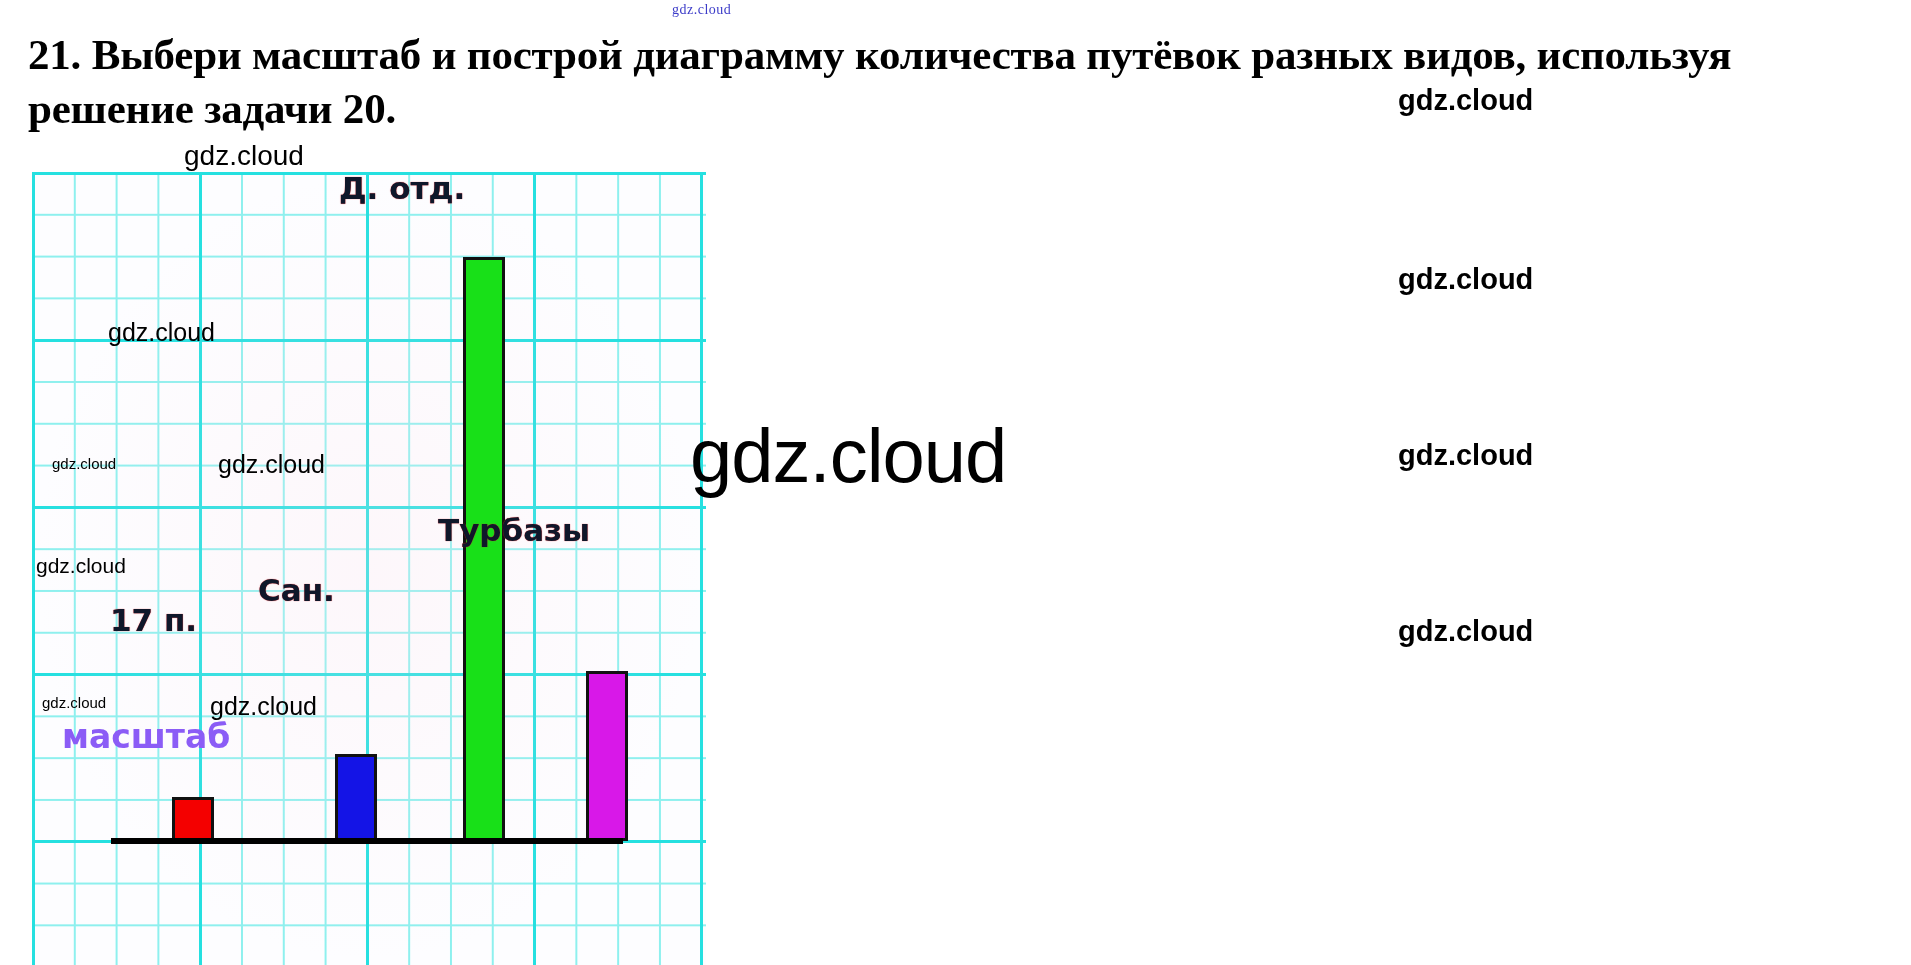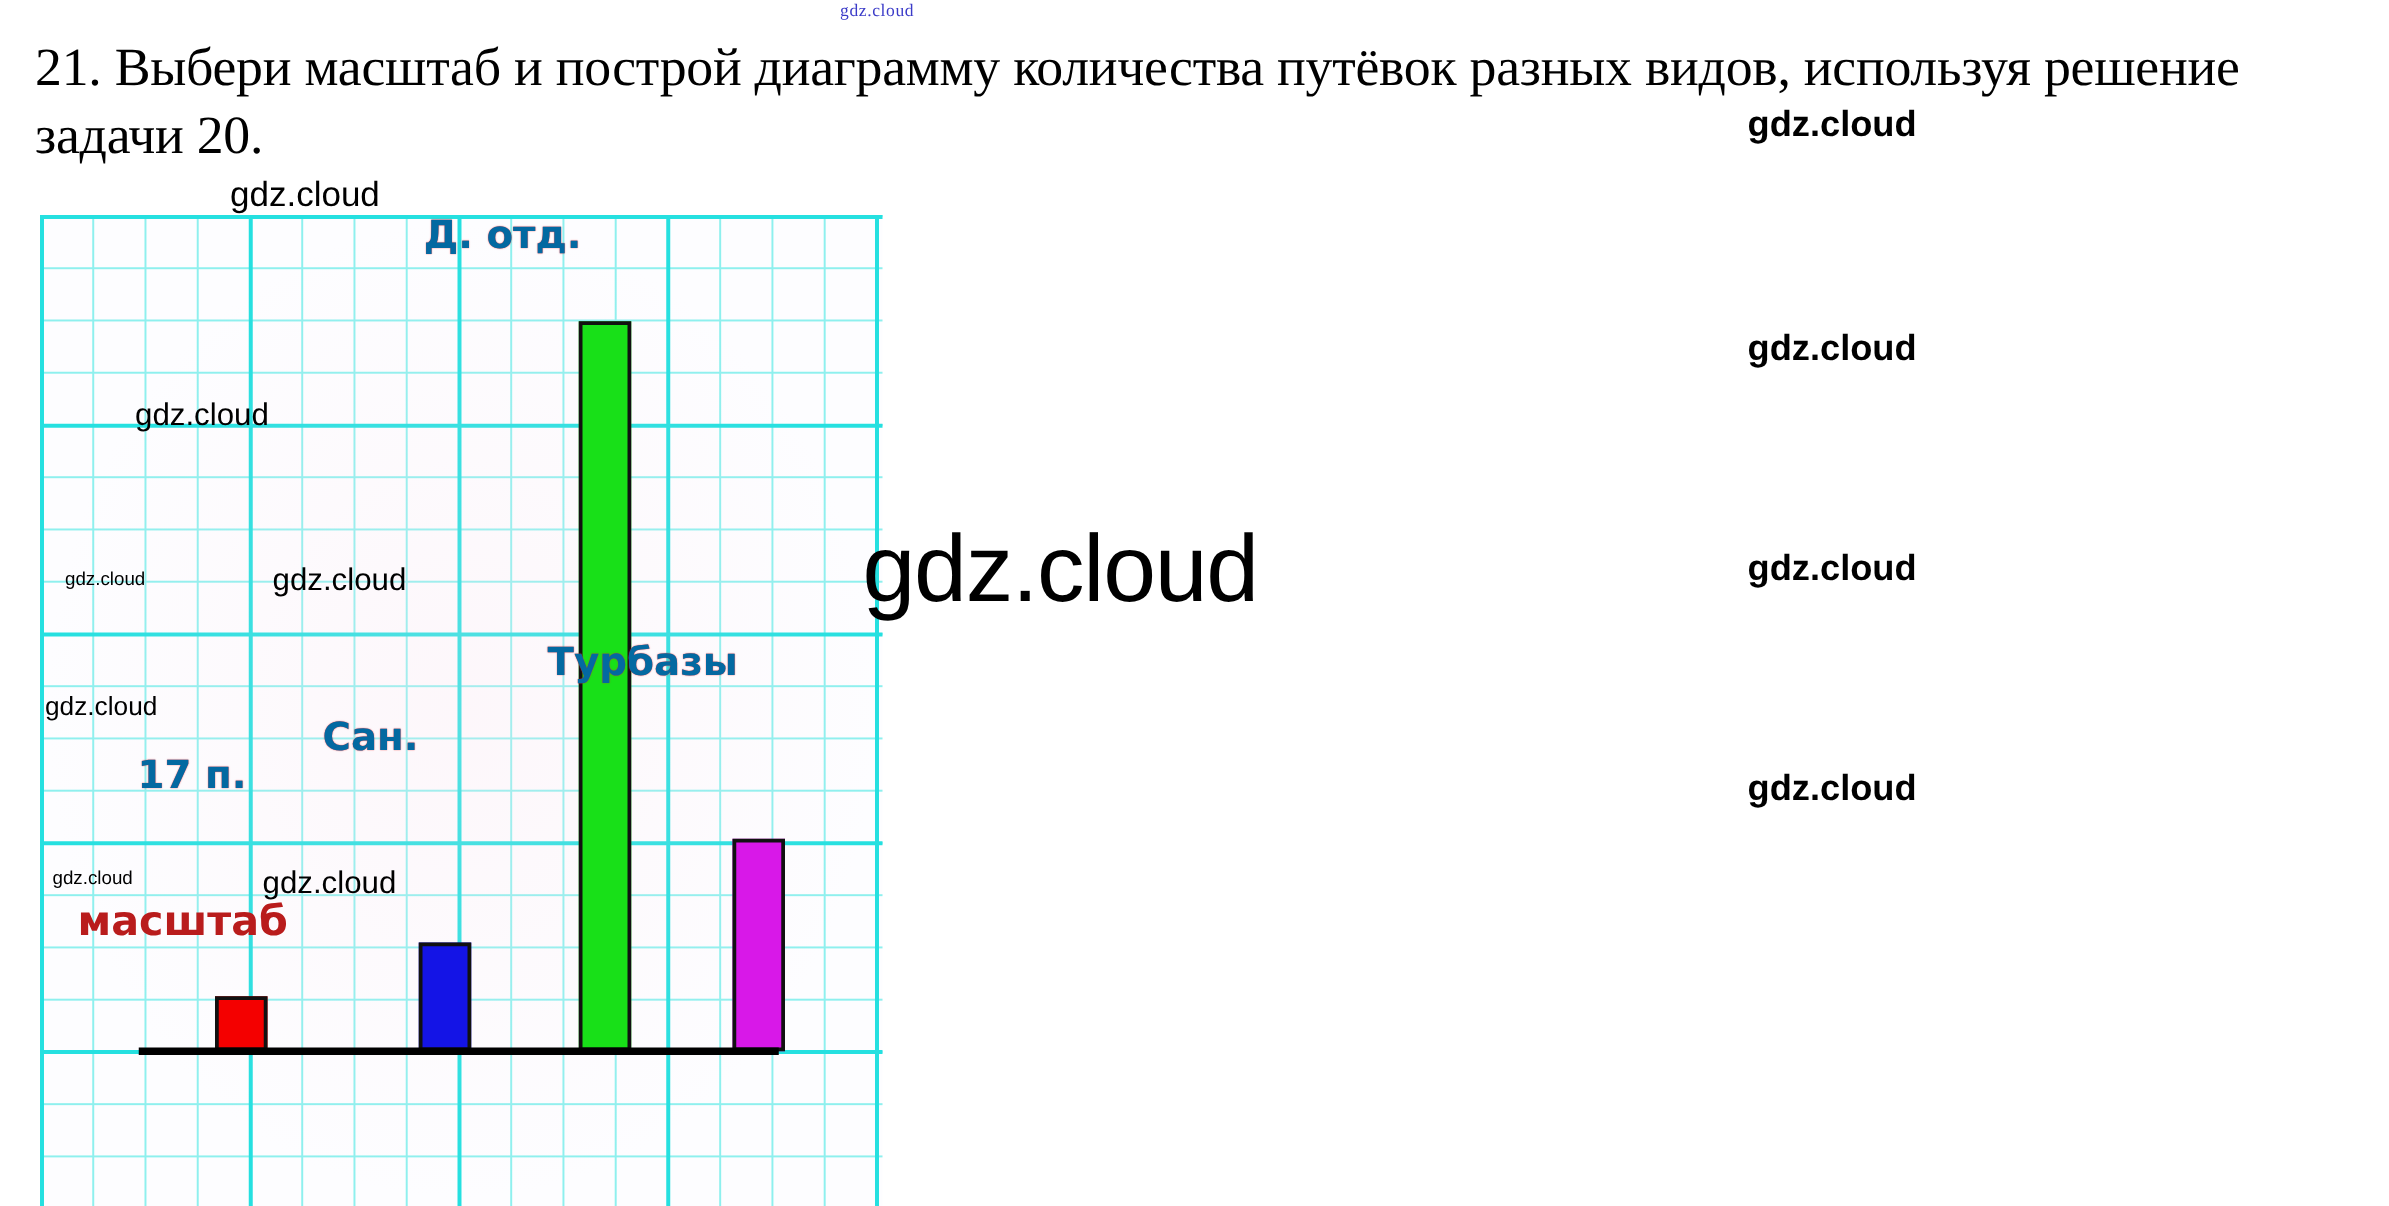--- a/index.html
+++ b/index.html
@@ -24,21 +24,21 @@
     letter-spacing: .5px;
     white-space: nowrap;
   }
 
   
   #task-heading {
     position: absolute;
     left: 28px; top: 28px;
     width: 1860px;
     font-family: "Liberation Serif", serif;
-    font-weight: normal;
+    font-weight: bold;
     font-size: 43px;
     line-height: 1.25;
     color: #000000;
     letter-spacing: -0.2px;
   }
 
   
   #grid-paper {
     position: absolute;
     left: 32px; top: 172px;
@@ -70,35 +70,35 @@
     position: absolute;
     left: 0; top: 0; width: 1911px; height: 965px;
     pointer-events: none;
   }
   .bar {
     position: absolute;
     border: 3px solid #111111;
   }
   .bar-label {
     position: absolute;
-    color: #0369a1;
+    color: #0f172a;
     font-family: "DejaVu Sans", sans-serif;
     font-weight: bold;
     font-size: 31px;
     white-space: nowrap;
     text-shadow: 0 0 1px #ee2222;
   }
   #axis-baseline {
     position: absolute;
     background: #000000;
     height: 6px;
   }
   #scale-label {
     position: absolute;
-    color: #b91c1c;
+    color: #8b5cf6;
     font-family: "DejaVu Sans", sans-serif;
     font-weight: bold;
     font-size: 33px;
     white-space: nowrap;
   }
 
   
   .wm {
     position: absolute;
     font-family: "Liberation Sans", sans-serif;

